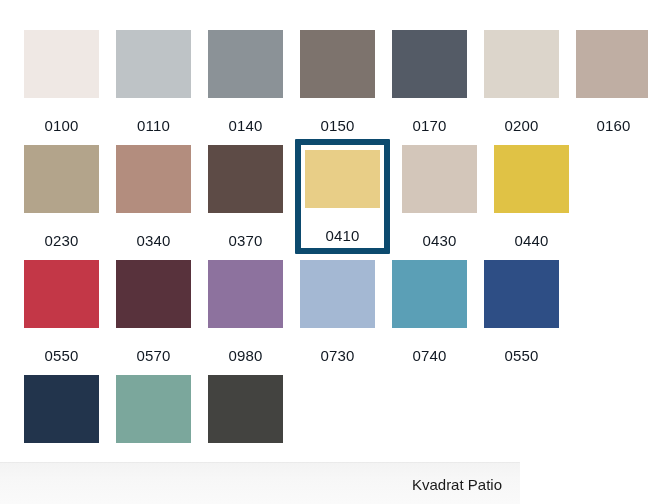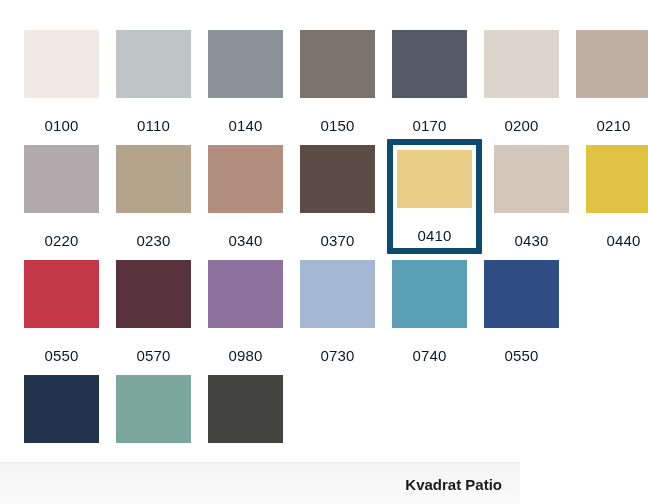--- a/index.html
+++ b/index.html
@@ -71,21 +71,20 @@
   }
 
   #footer-bar {
     position: absolute;
     left: 0;
     bottom: 0;
     width: 520px;
     height: 42px;
     background: linear-gradient(to bottom, #f3f3f3 0%, #f7f7f7 40%, #fafafa 100%);
     box-shadow: inset 0 1px 0 rgba(0,0,0,0.035);
-    font-weight: bold;
   }
 
   #footer-label {
     position: absolute;
     right: 18px;
     bottom: 10px;
     font-size: 15px;
     line-height: 18px;
     color: #1a1a1a;
     white-space: nowrap;
@@ -117,28 +116,24 @@
         <div class="swatch-cell">
           <div class="swatch-chip" style="background-color: rgb(84, 91, 102);"></div>
           <div class="swatch-label">0170</div>
         </div>
         <div class="swatch-cell">
           <div class="swatch-chip" style="background-color: rgb(220, 213, 203);"></div>
           <div class="swatch-label">0200</div>
         </div>
         <div class="swatch-cell">
           <div class="swatch-chip" style="background-color: rgb(191, 174, 163);"></div>
-          <div class="swatch-label">0210</div>
-        </div>
-      </div>
-      <div class="swatch-row">
-        <div class="swatch-cell">
-          <div class="swatch-chip" style="background-color: rgb(176, 170, 172);"></div>
-          <div class="swatch-label">0220</div>
-        </div>
+          <div class="swatch-label">0160</div>
+        </div>
+      </div>
+      <div class="swatch-row">
         <div class="swatch-cell">
           <div class="swatch-chip" style="background-color: rgb(179, 164, 139);"></div>
           <div class="swatch-label">0230</div>
         </div>
         <div class="swatch-cell">
           <div class="swatch-chip" style="background-color: rgb(179, 141, 126);"></div>
           <div class="swatch-label">0340</div>
         </div>
         <div class="swatch-cell">
           <div class="swatch-chip" style="background-color: rgb(93, 75, 70);"></div>

